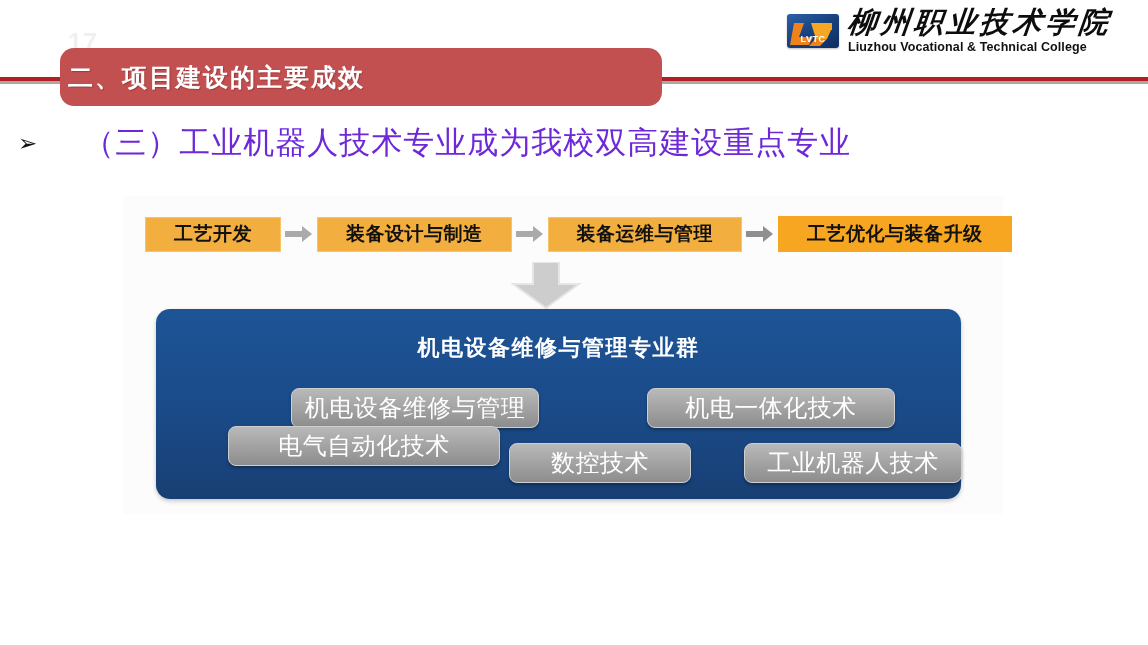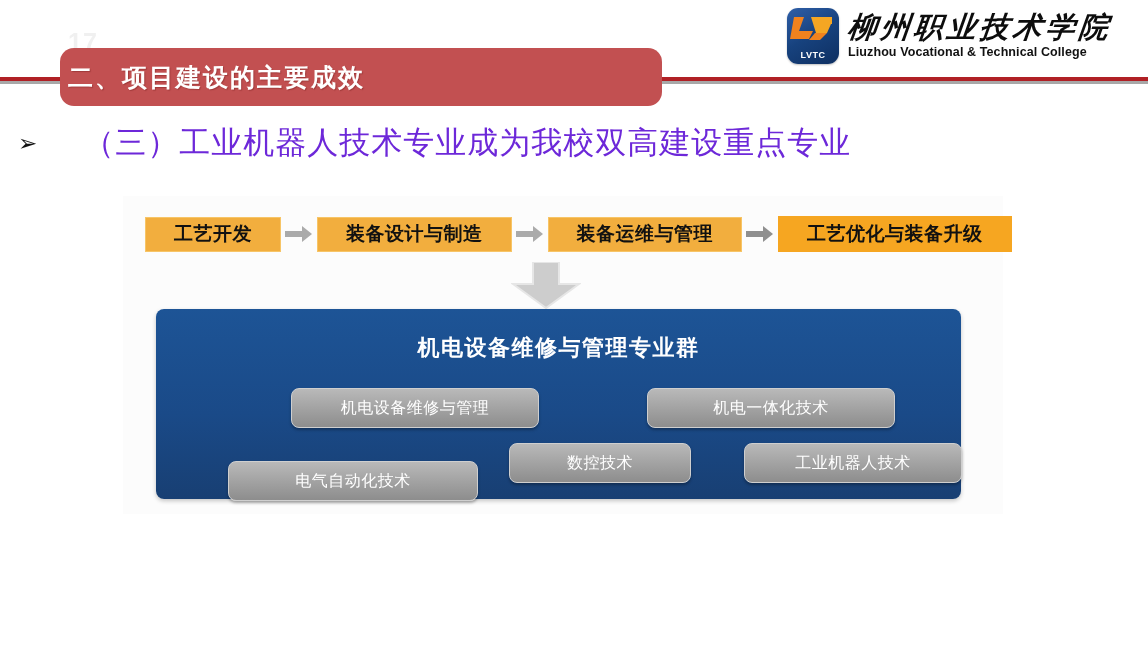--- a/index.html
+++ b/index.html
@@ -23,22 +23,22 @@
   .logo-wrap {
     position: absolute;
     top: 8px;
     right: 36px;
     display: flex;
     align-items: center;
     gap: 9px;
   }
   .logo-mark {
     width: 52px;
-    height: 56px;
-    border-radius: 11px;
+    height: 34px;
+    border-radius: 3px;
     background: linear-gradient(150deg, #2f5fa8 0%, #17427e 48%, #0e2f61 100%);
     position: relative;
     flex: none;
     box-shadow: 0 1px 2px rgba(0,0,0,.25);
   }
   .logo-glyph {
     position: absolute;
     left: 0; right: 0; top: 5px;
     height: 30px;
   }
@@ -212,21 +212,21 @@
     height: 48px;
   }
 
   .blue-panel {
     position: absolute;
     left: 33px;
     top: 113px;
     width: 805px;
     height: 190px;
     background: linear-gradient(180deg, #1d5496 0%, #1a4a88 55%, #183f73 100%);
-    border-radius: 8px;
+    border-radius: 14px;
     box-shadow: 0 2px 4px rgba(0,0,0,.22);
   }
   .panel-title {
     position: absolute;
     left: 0; right: 0;
     top: 24px;
     text-align: center;
     font-family: "DejaVu Sans", "Liberation Sans", sans-serif;
     font-size: 22px;
     font-weight: bold;
@@ -241,29 +241,29 @@
     background: linear-gradient(180deg, #b9b9b9 0%, #a5a5a5 45%, #8d8d8d 100%);
     border: 1px solid #cfcfcf;
     box-shadow: 0 2px 3px rgba(0,0,0,.3);
     display: flex;
     align-items: center;
     justify-content: center;
     box-sizing: border-box;
   }
   .chip-label {
     font-family: "Liberation Serif", "DejaVu Serif", serif;
-    font-size: 16px;
+    font-size: 24px;
     color: #ffffff;
     letter-spacing: .5px;
     white-space: nowrap;
   }
 
   .chip-0 { left: 135px; top: 79px; width: 248px; }
   .chip-1 { left: 491px; top: 79px; width: 248px; }
-  .chip-2 { left: 72px;  top: 152px; width: 250px; }
+  .chip-2 { left: 72px;  top: 117px; width: 272px; }
   .chip-3 { left: 353px; top: 134px; width: 182px; }
   .chip-4 { left: 588px; top: 134px; width: 218px; }
 </style>
 </head>
 <body>
 
 <div id="slide">
 
   <div class="logo-wrap">
     <div class="logo-mark">

